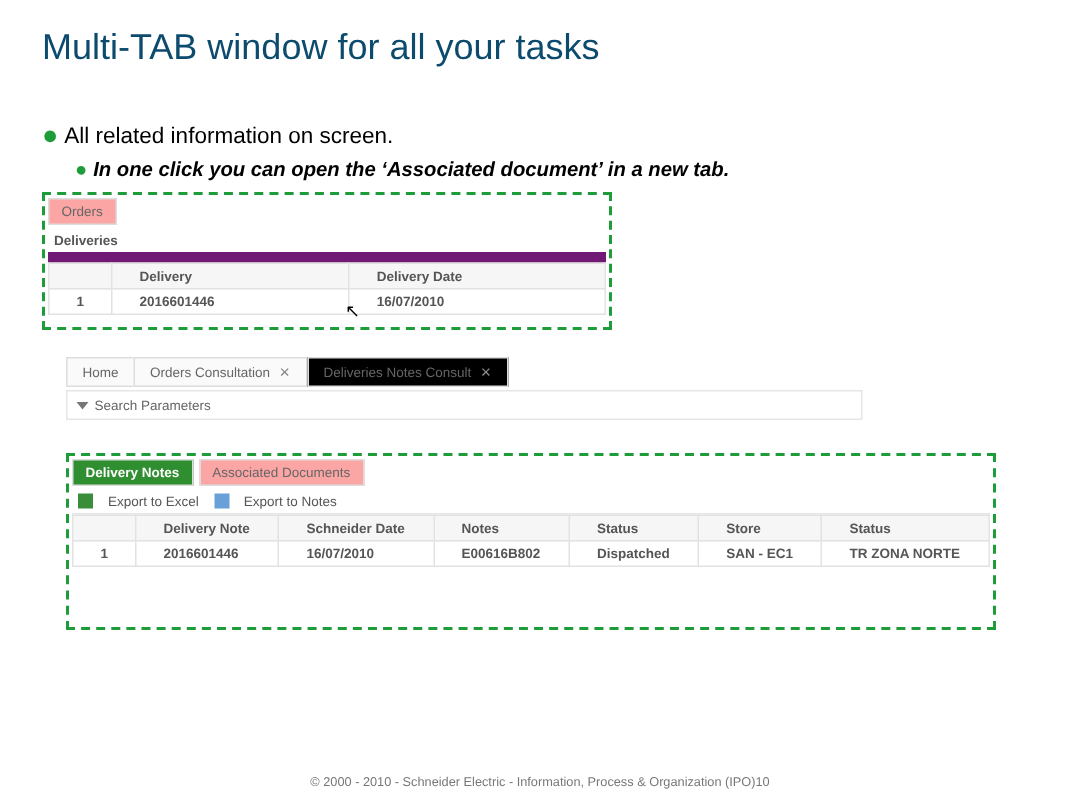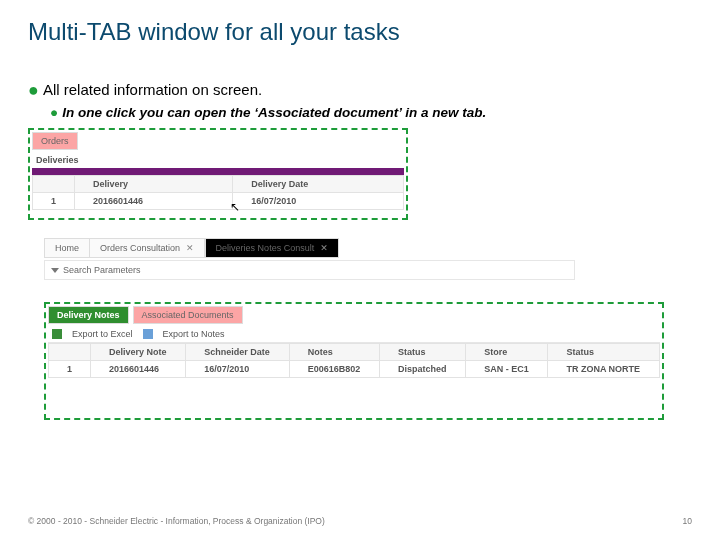--- a/index.html
+++ b/index.html
@@ -128,21 +128,21 @@
     border-bottom: 1px solid #e6e6e6;
     align-items: center;
   }
   .toolbar .ico {
     width: 10px; height: 10px; display: inline-block;
     background: #3a8e3a;
   }
   .footer {
     position: absolute;
     bottom: 14px; left: 28px; right: 28px;
-    display: flex; justify-content: space-between;
+    display: flex; justify-content: center;
     font-size: 8.5px; color: #777;
   }
   .triangle {
     width: 0; height: 0;
     border-left: 4px solid transparent;
     border-right: 4px solid transparent;
     border-top: 5px solid #777;
     display: inline-block;
   }
 </style>

